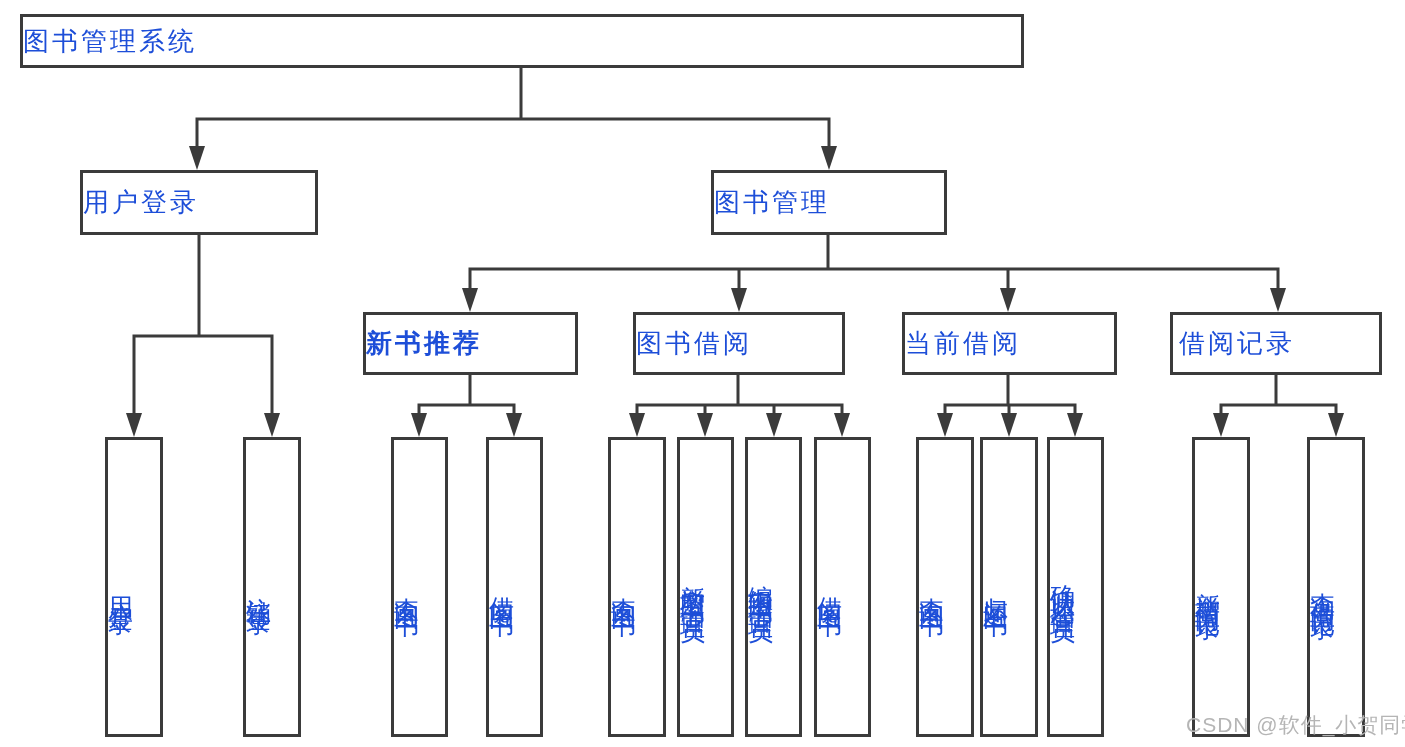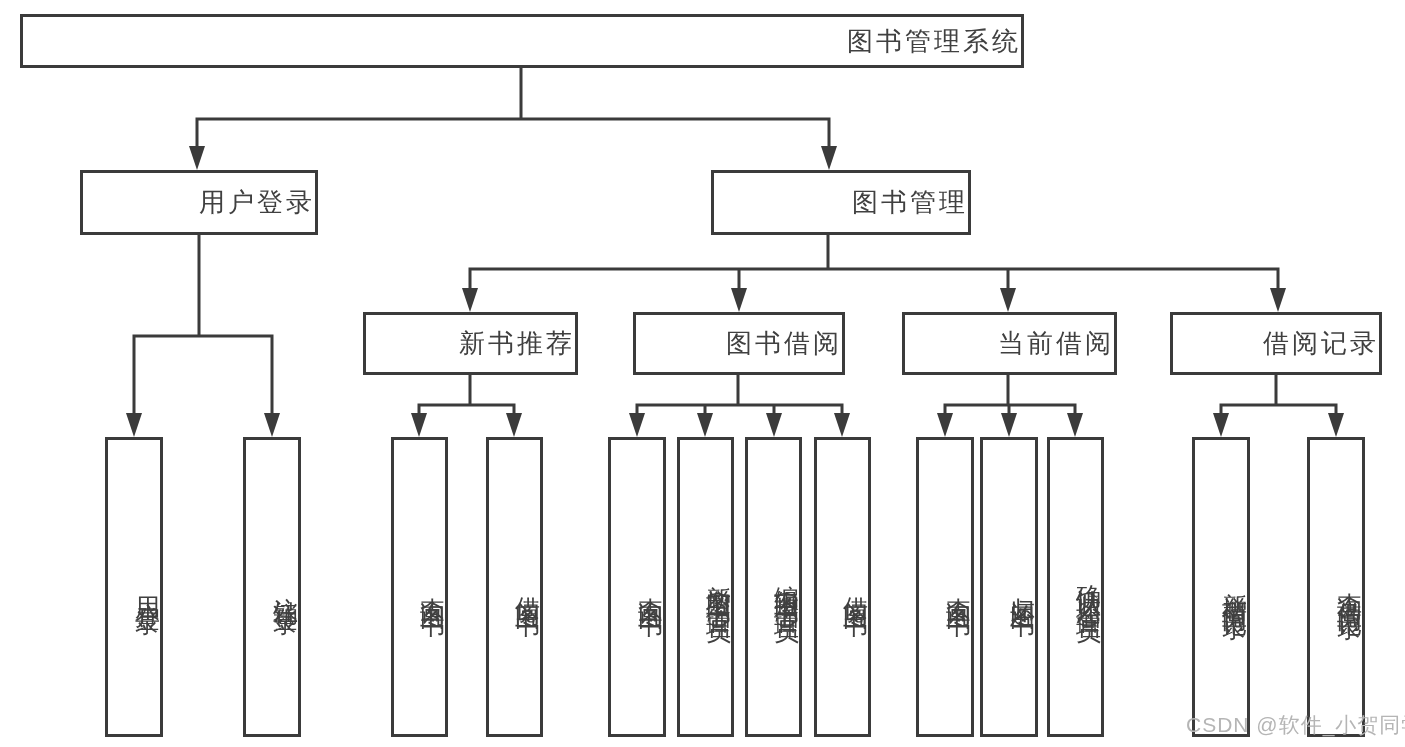--- a/index.html
+++ b/index.html
@@ -25,24 +25,24 @@
     fill: none;
     stroke-linecap: square;
   }
   .connectors polygon { fill: #3b3b3b; }
   .box {
     position: absolute;
     border: 3px solid #3b3b3b;
     background: #ffffff;
     display: flex;
     align-items: center;
-    justify-content: flex-end;
+    justify-content: flex-start;
     font-size: 26px;
     letter-spacing: 3px;
-    color: #404040;
+    color: #1d4ed8;
     white-space: nowrap;
   }
   .box.leaf { font-size: 25px; }
   .vtext {
     writing-mode: vertical-rl;
     text-orientation: mixed;
     letter-spacing: 5px;
     line-height: 1;
   }
   .watermark {
@@ -99,25 +99,25 @@
     <polygon points="1328,413 1344,413 1336,437"></polygon>
   </svg>
 
   <div class="box" style="left:20px; top:14px; width:1004px; height:54px;">
     <span>图书管理系统</span>
   </div>
 
   <div class="box" style="left:80px; top:170px; width:238px; height:65px;">
     <span>用户登录</span>
   </div>
-  <div class="box" style="left:711px; top:170px; width:260px; height:65px;">
+  <div class="box" style="left:711px; top:170px; width:236px; height:65px;">
     <span>图书管理</span>
   </div>
 
-  <div class="box" style="left:363px; top:312px; width:215px; height:63px;">
+  <div class="box" style="left:363px; top:312px; width:215px; height:63px;font-weight:bold;">
     <span>新书推荐</span>
   </div>
   <div class="box" style="left:633px; top:312px; width:212px; height:63px;">
     <span>图书借阅</span>
   </div>
   <div class="box" style="left:902px; top:312px; width:215px; height:63px;">
     <span>当前借阅</span>
   </div>
   <div class="box" style="left:1170px; top:312px; width:212px; height:63px;padding-left:6px;">
     <span>借阅记录</span>

